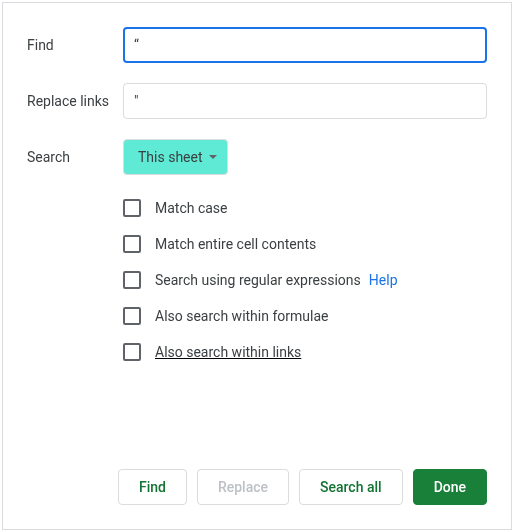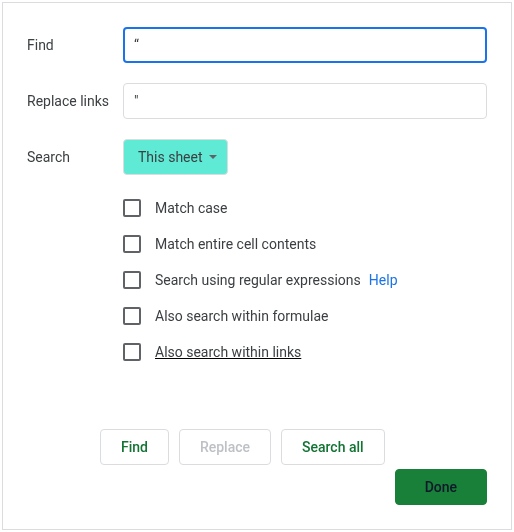--- a/index.html
+++ b/index.html
@@ -140,23 +140,22 @@
       color: #137333;
     }
     .btn-outline.disabled {
       color: #bdc1c6;
       cursor: default;
       text-align: center;
     }
     .btn-primary {
       background: #188038;
       border: 1px solid #188038;
-      color: #0f172a;
-      padding: 0 29px;
-      margin-top: 40px;
+      color: #ffffff;
+      padding: 0 20px;
     }
   </style>
 </head>
 <body>
 
 <div class="dialog">
 
   <div class="form-row">
     <div class="form-label">Find</div>
     <input type="text" class="text-input focused" value="“" style="">

